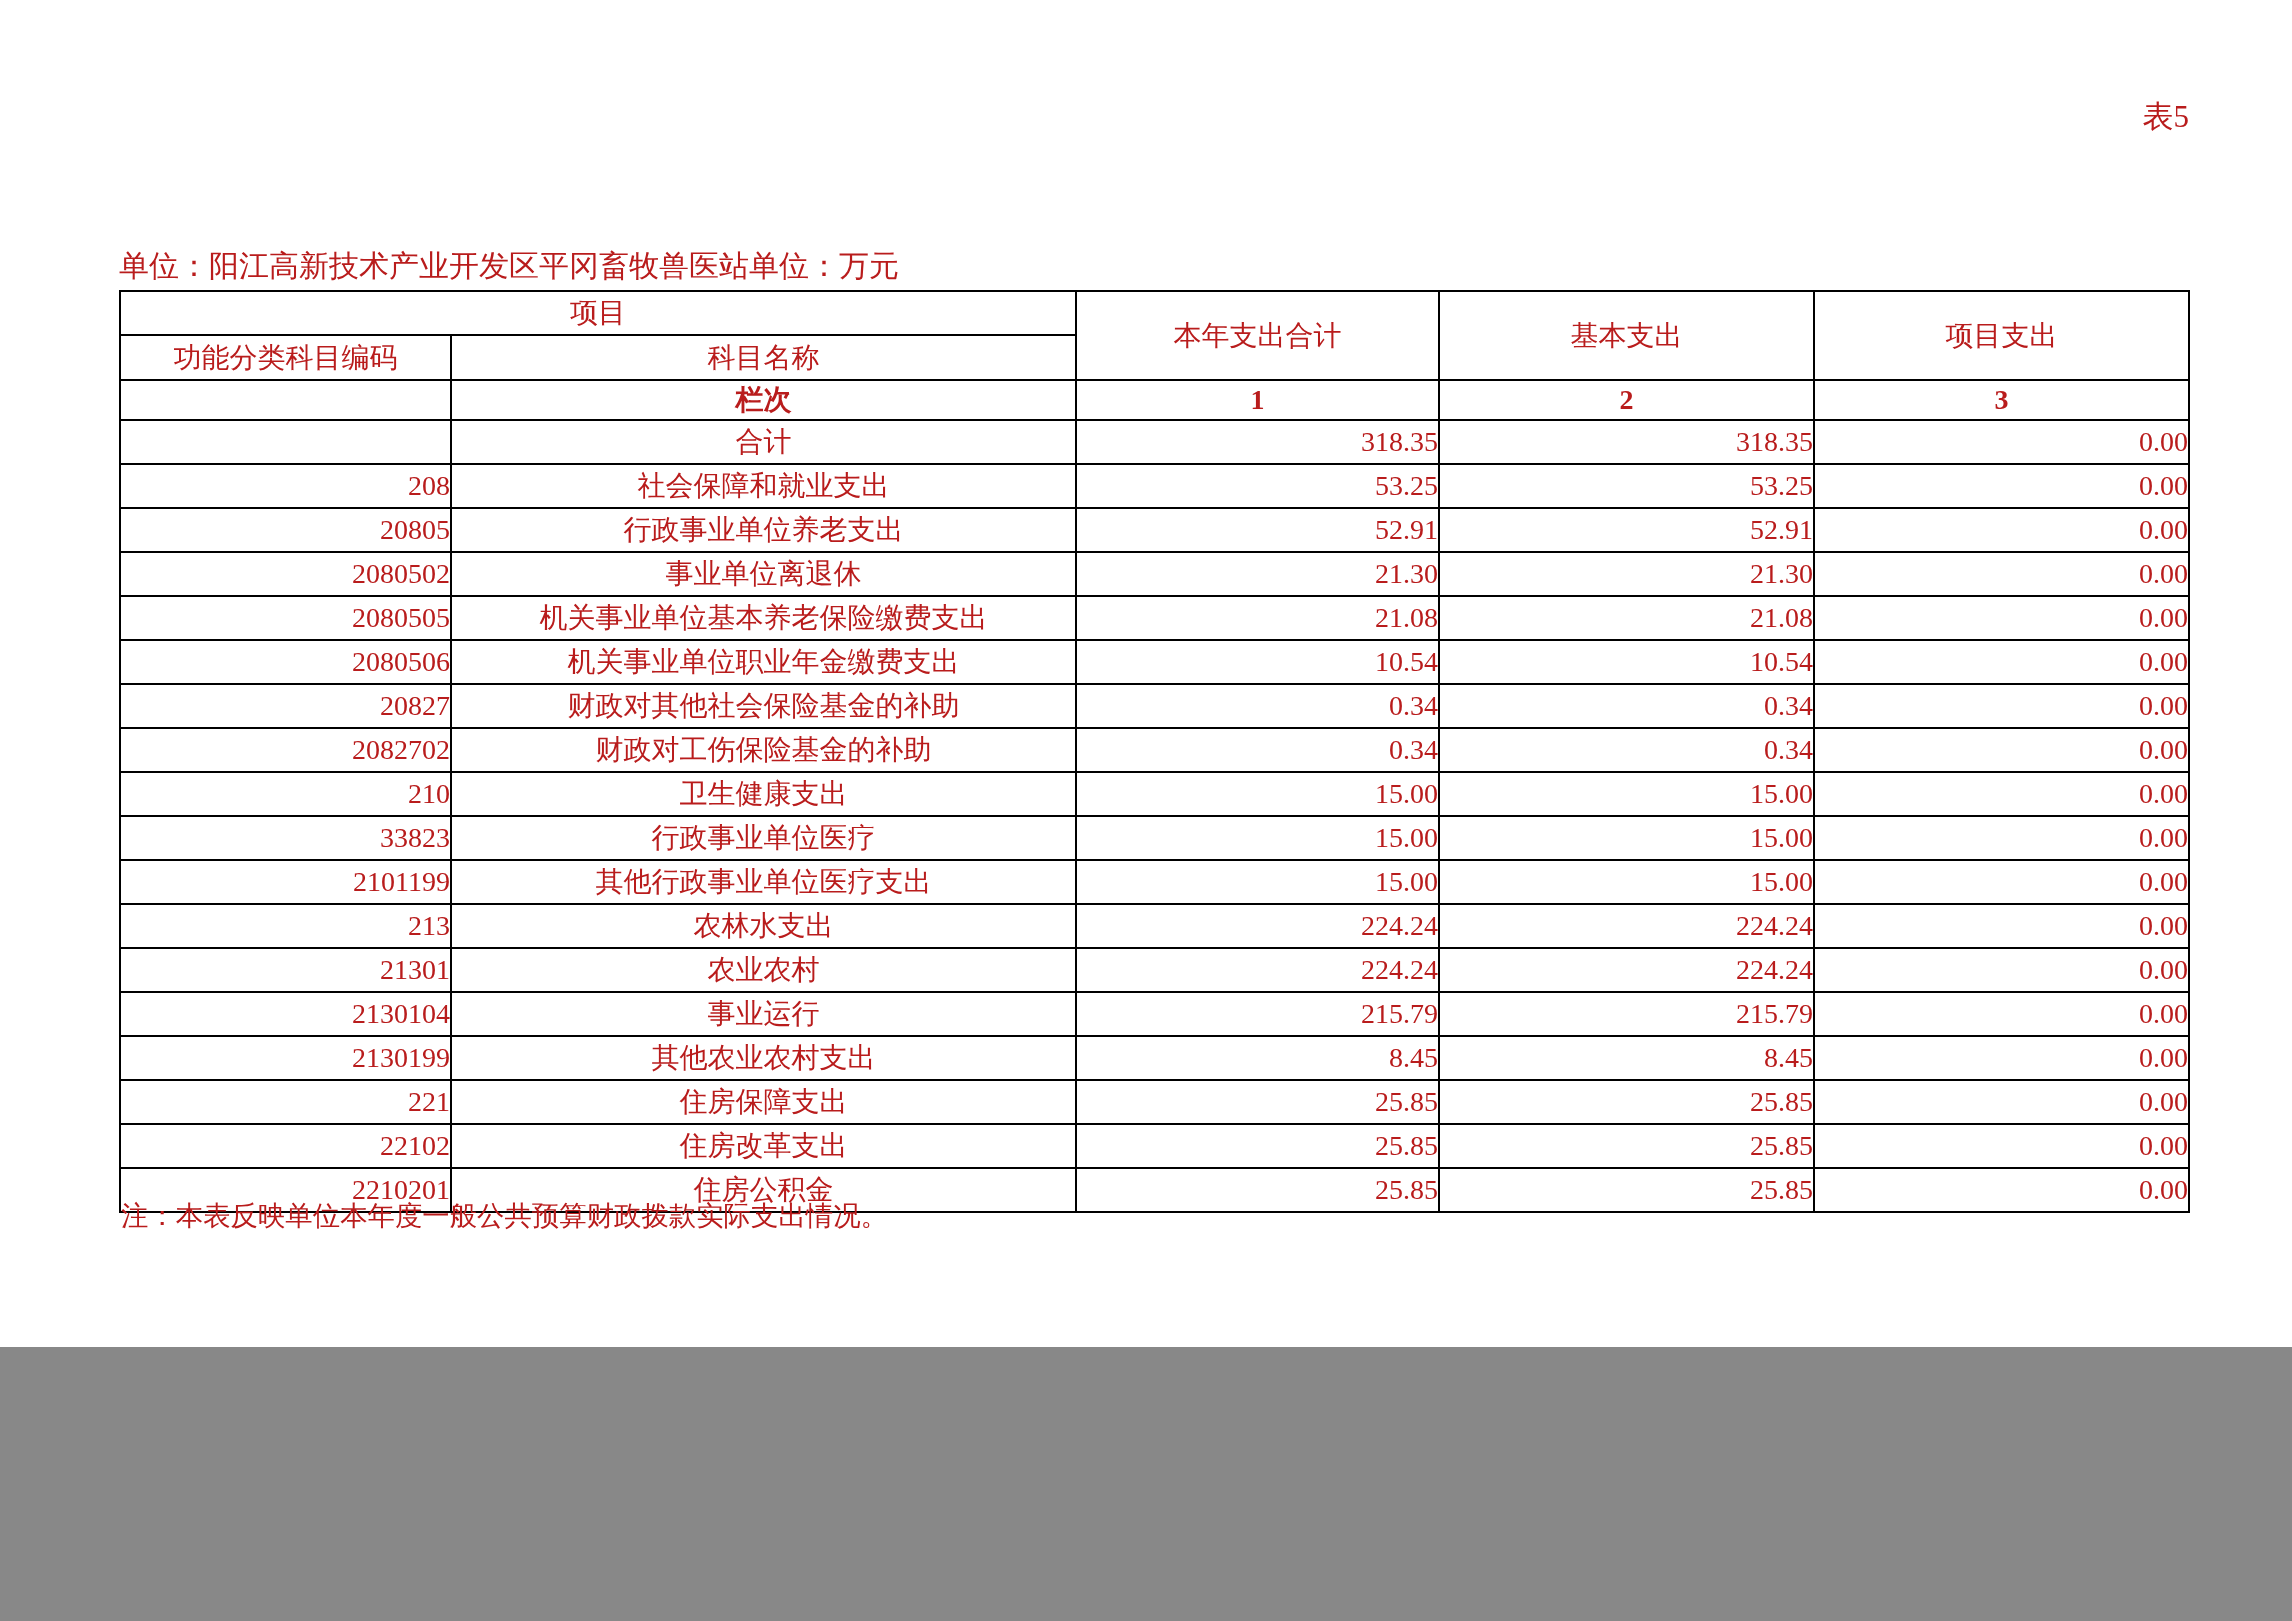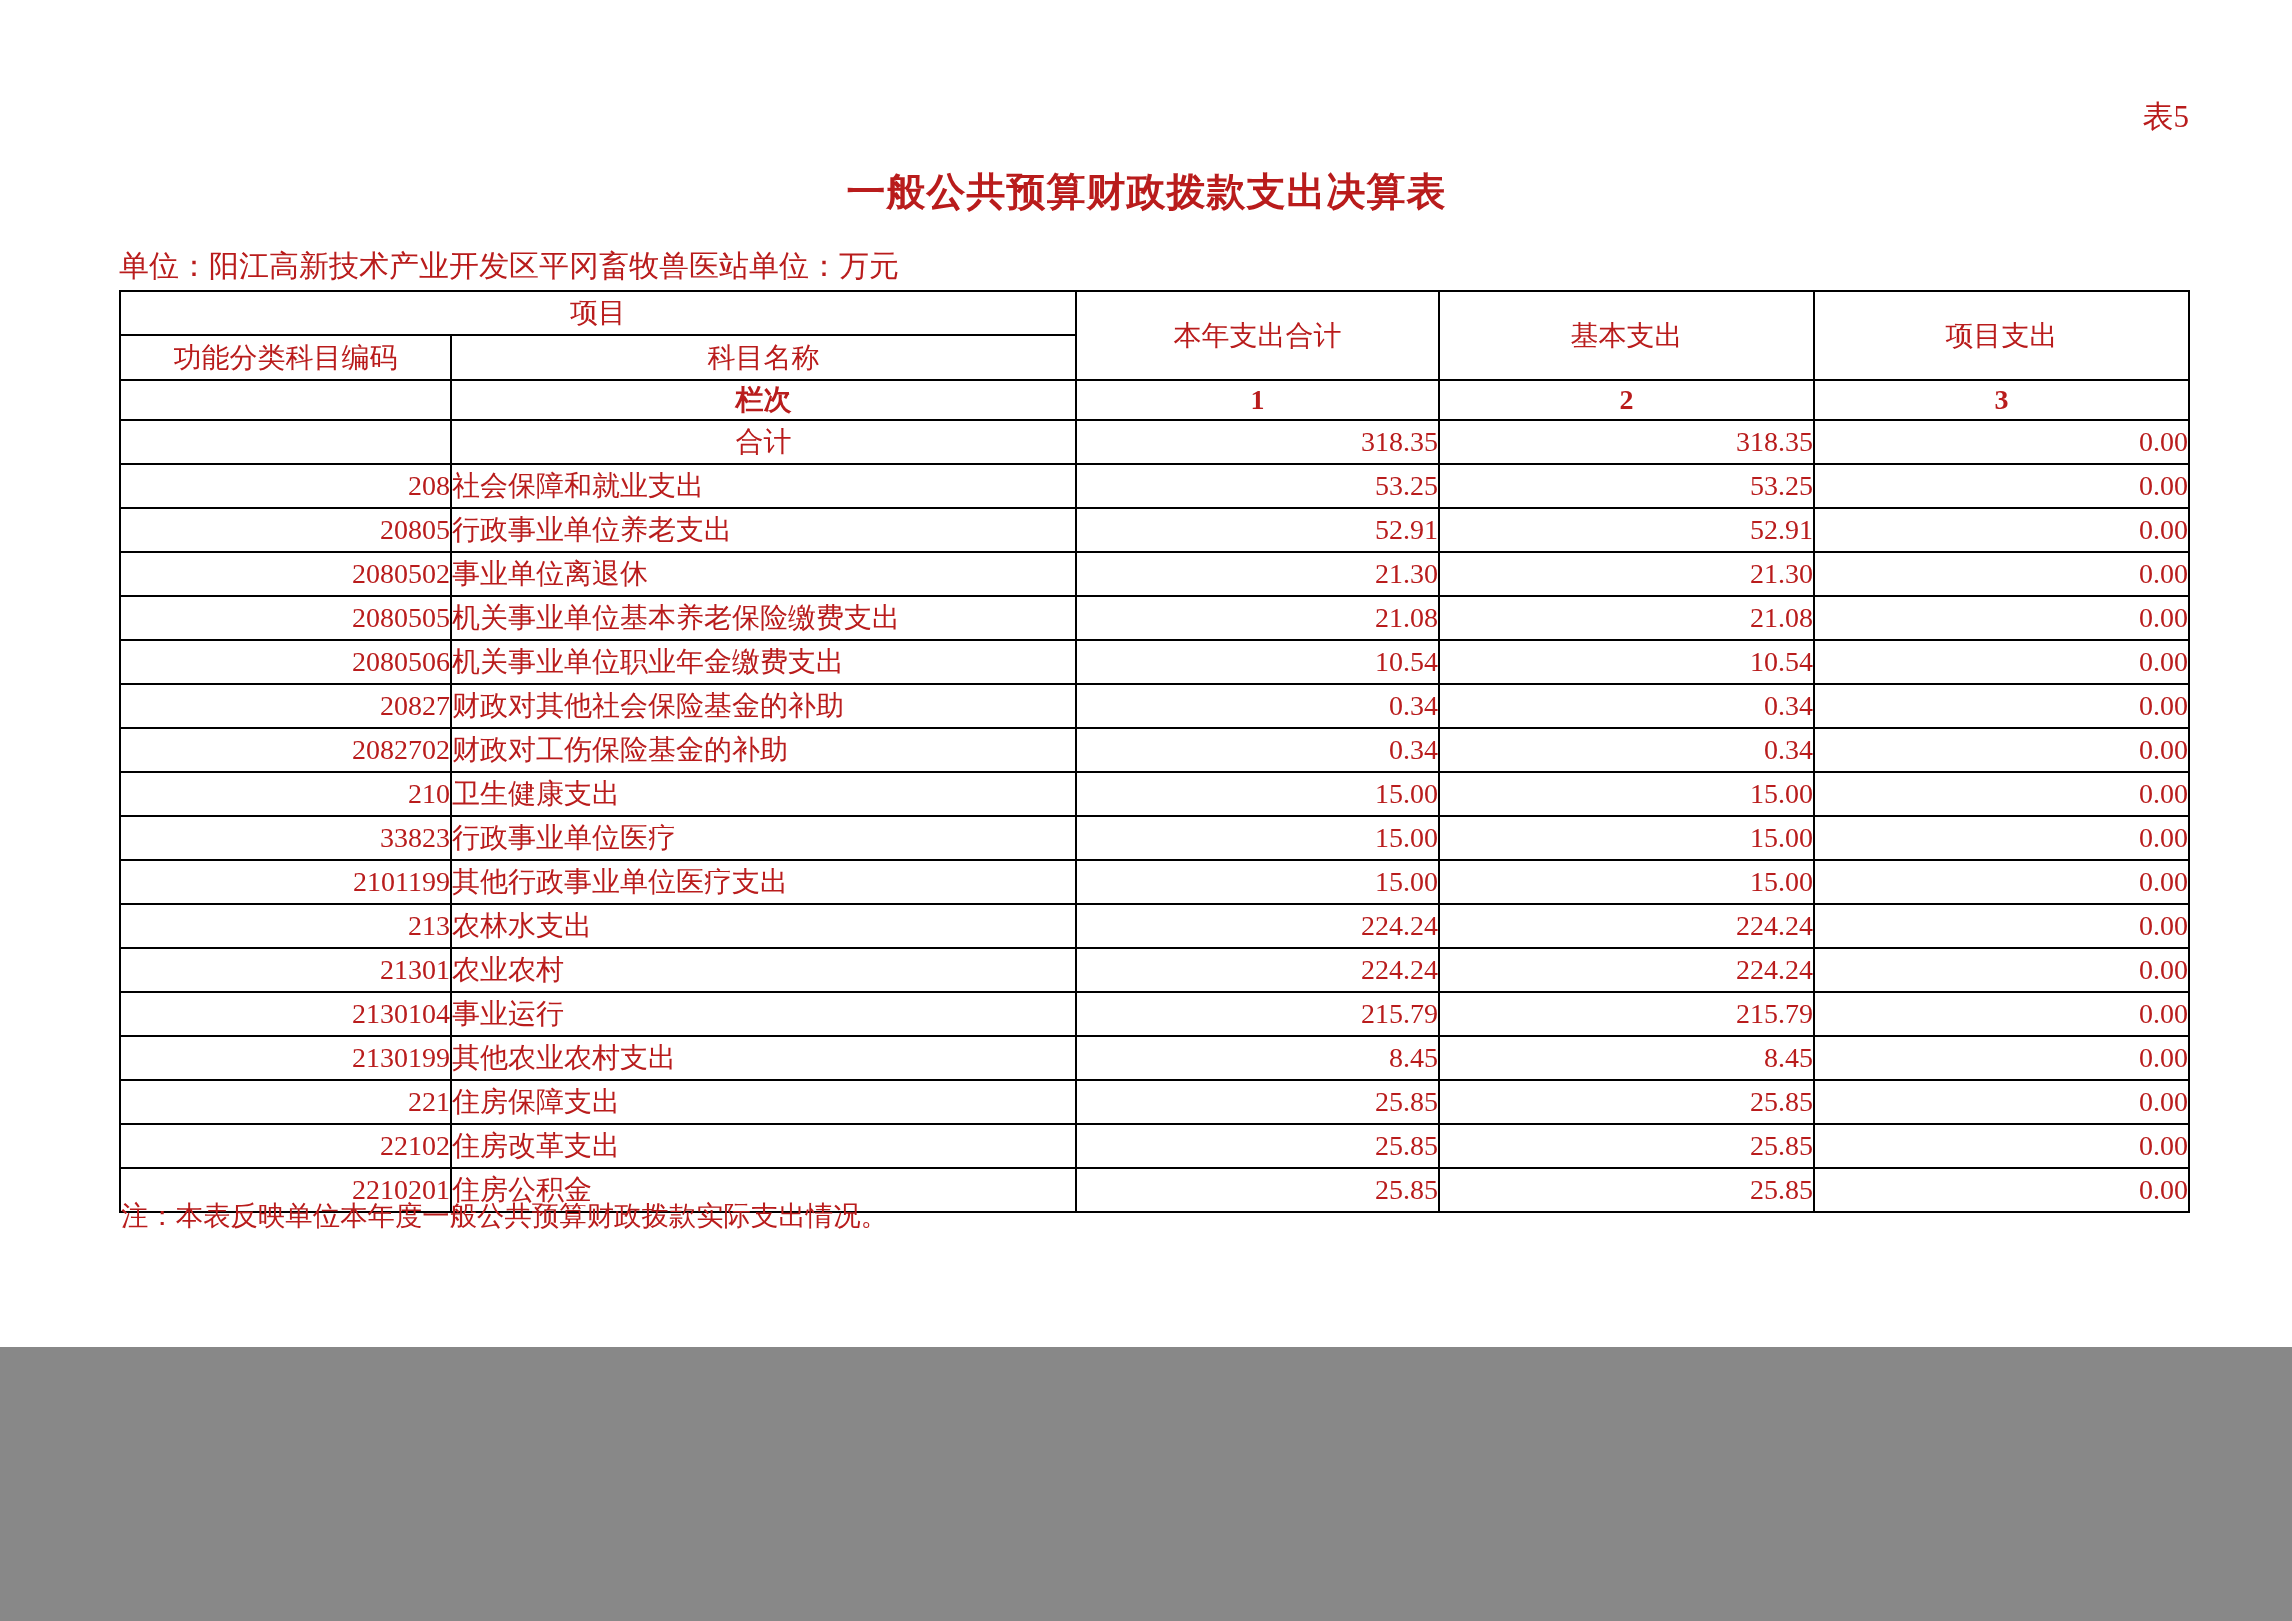--- a/index.html
+++ b/index.html
@@ -56,21 +56,21 @@
     white-space: nowrap;
     padding: 0;
   }
   table.budget { border: 2.9px solid #000; }
   tr.hrow1 td, tr.hrow1 th { height: 44px; }
   tr.hrow2 td, tr.hrow2 th { height: 45px; }
   tr.lanci td { height: 39px; font-weight: bold; }
   tbody tr td { height: 44px; }
   .c-center { text-align: center; }
   .code { text-align: right; padding-left: 9.8px; }
-  .name { text-align: left; padding-left: 9.8px; }
+  .name { text-align: center; padding-left: 9.8px; }
   .num  { text-align: right; padding-right: 4.9px; }
   .footnote {
     position: absolute;
     top: 1198px;
     left: 121px;
     font-size: 27.4px;
   }
   .page-number {
     position: absolute;
     top: 1529px;
@@ -81,21 +81,20 @@
     font-family: "Liberation Sans", "DejaVu Sans", sans-serif;
   }
 </style>
 </head>
 <body>
 
 <div class="page">
 
   <div class="sheet-label">表5</div>
 
-  <div class="doc-title">一般公共预算财政拨款支出决算表</div>
 
   <div class="unit-row">
     <span>单位：阳江高新技术产业开发区平冈畜牧兽医站</span>
     <span>单位：万元</span>
   </div>
 
   <table class="budget">
     <colgroup>
       <col style="width:331px">
       <col style="width:625px">

